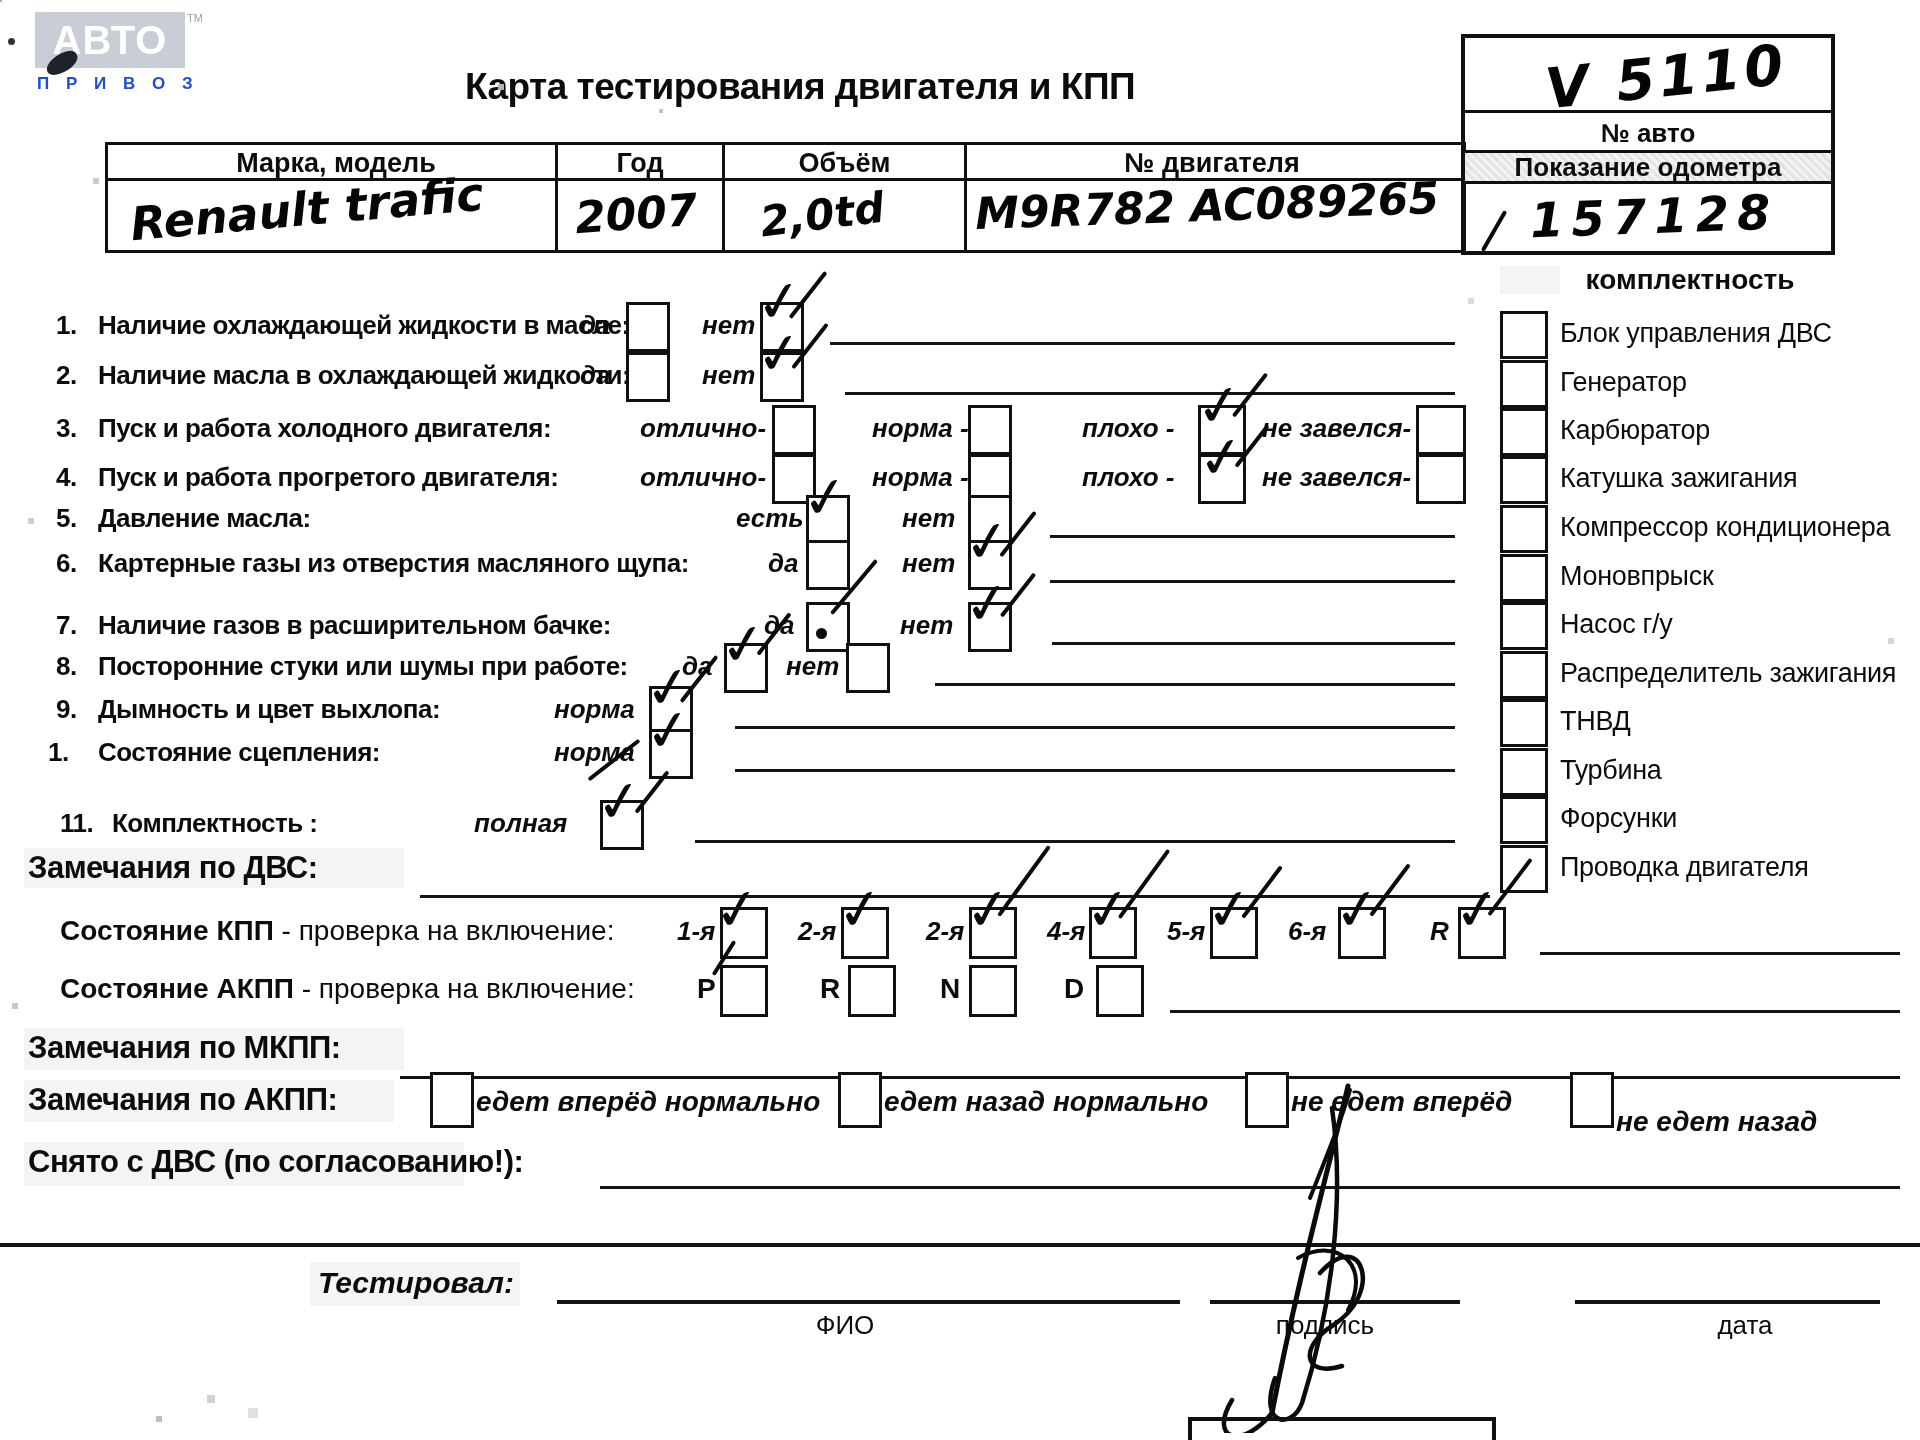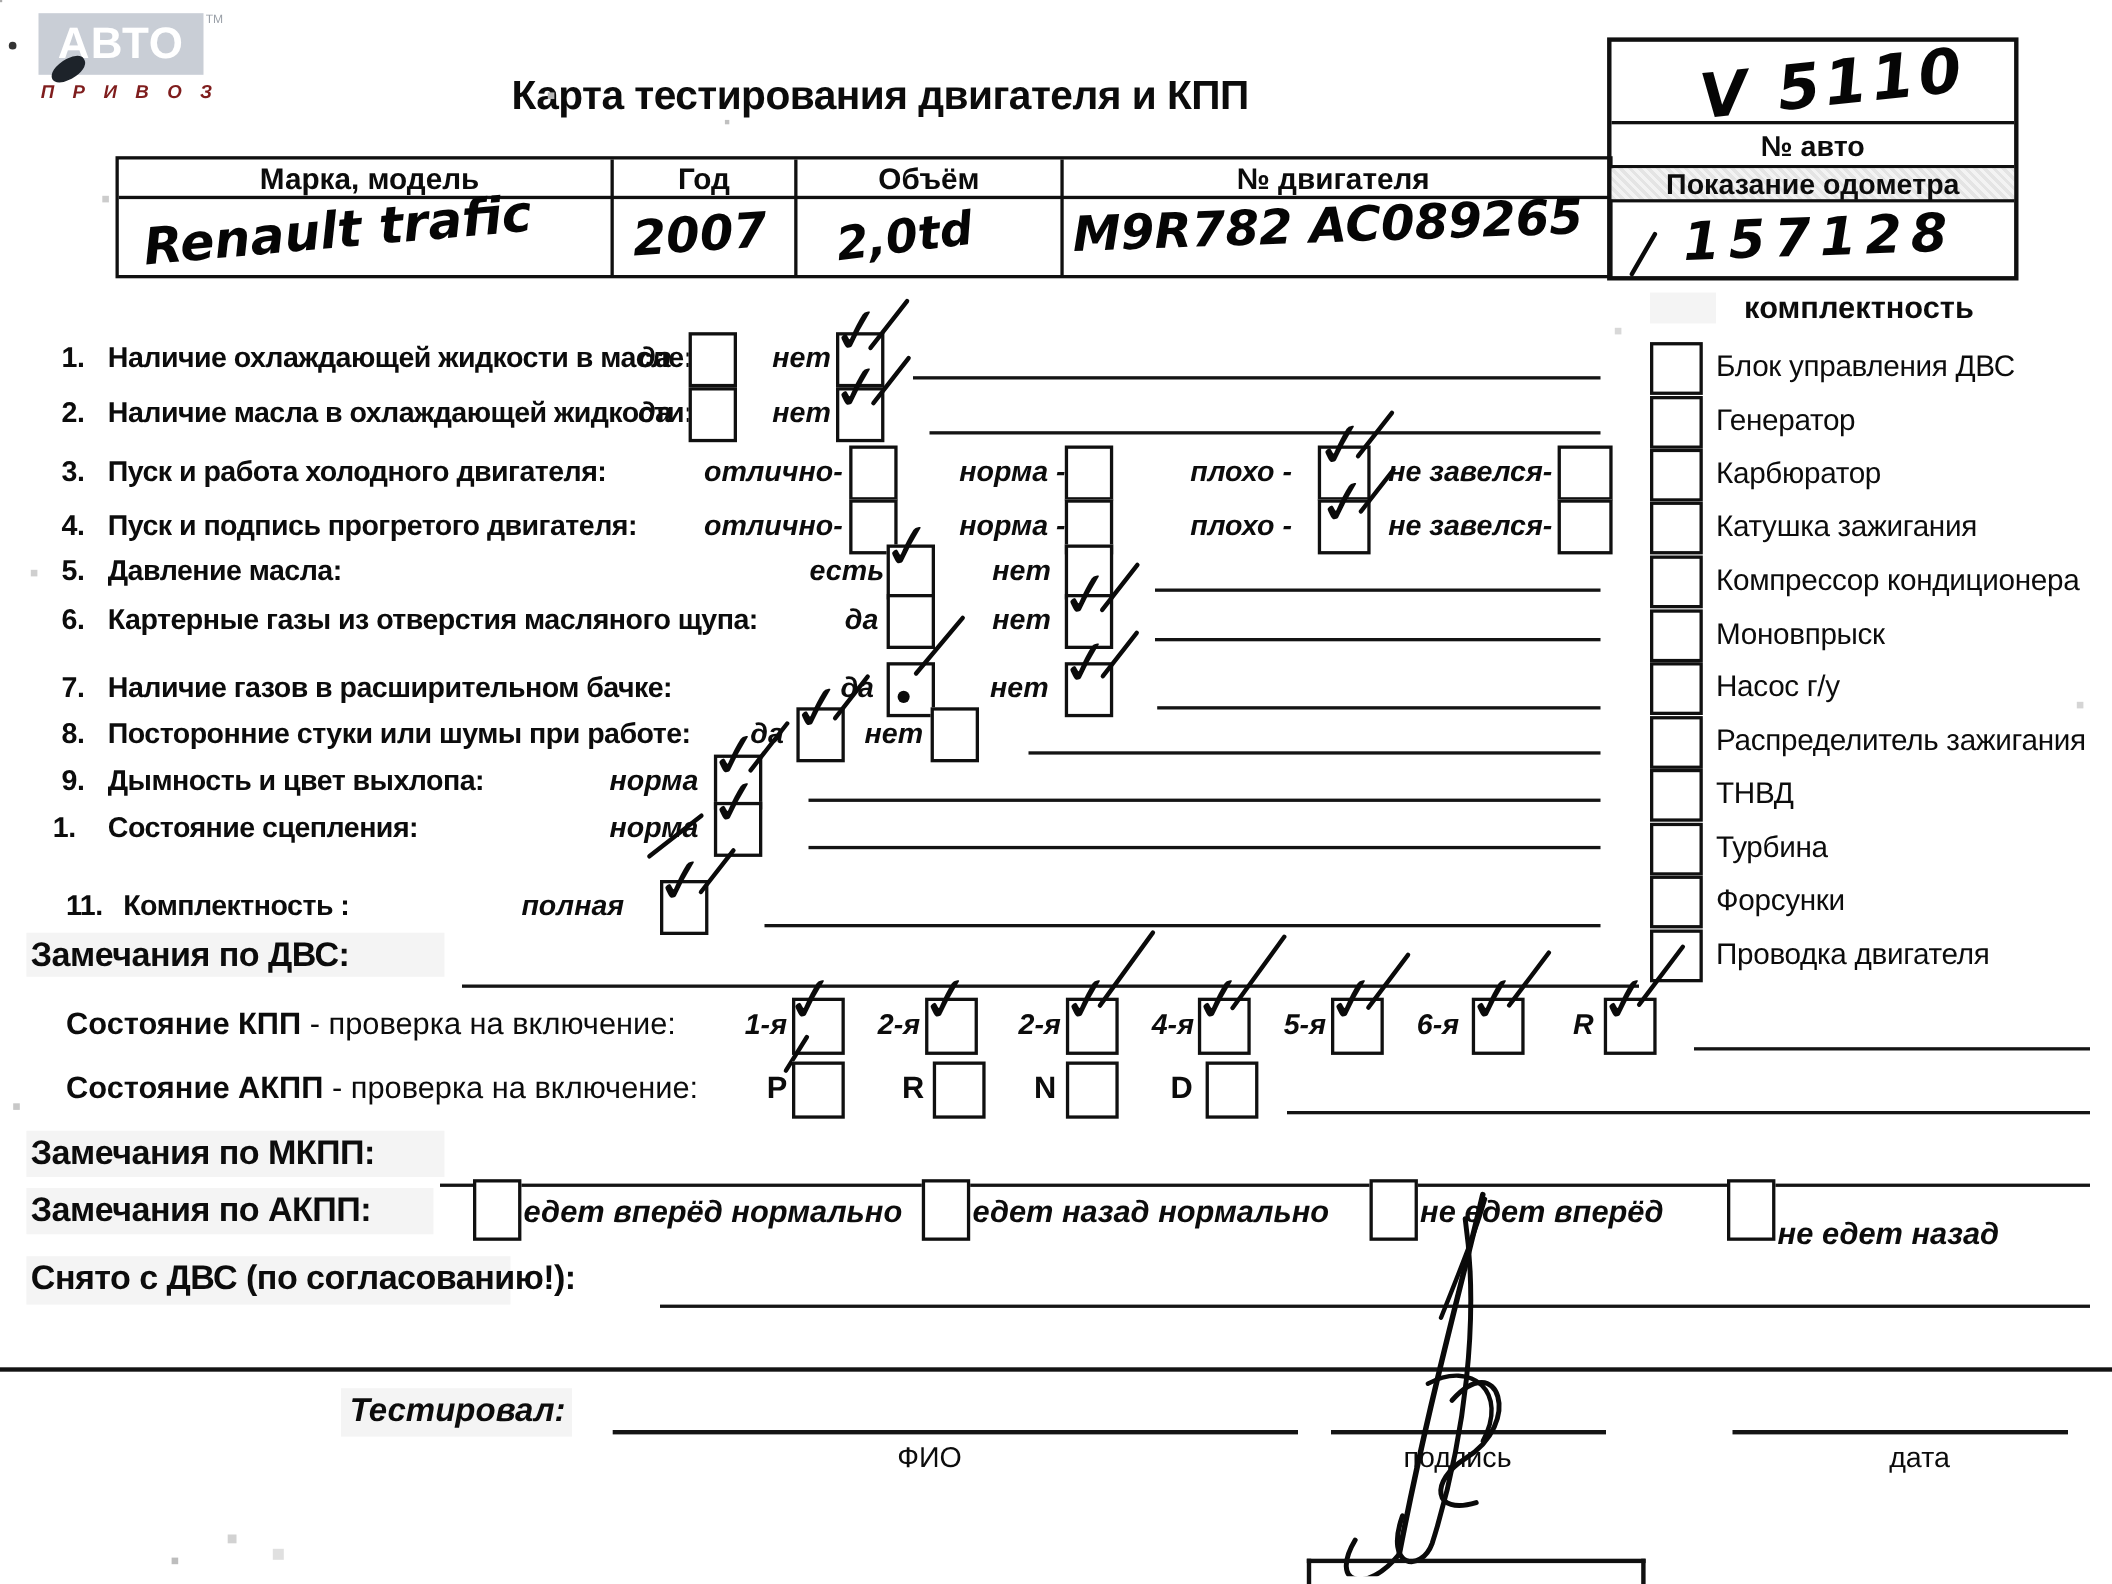--- a/index.html
+++ b/index.html
@@ -27,21 +27,21 @@
 </style>
 </head>
 <body>
 
 <div id="page">
 
   <div class="abs" style="left:35px;top:12px;width:160px;height:86px;">
     <div class="abs" style="left:0;top:0;width:150px;height:56px;background:#c9ced6;"></div>
     <div class="abs" style="left:8px;top:6px;width:134px;font-size:40px;font-weight:bold;color:#ffffff;letter-spacing:1px;text-align:center;">АВТО</div>
     <div class="abs" style="left:152px;top:0px;font-size:11px;color:#9aa0a8;">TM</div>
-    <div class="abs" style="left:2px;top:62px;font-size:17px;font-weight:bold;color:#7f1d1d;letter-spacing:6px;white-space:nowrap;font-style:italic;">П Р И В О З</div>
+    <div class="abs" style="left:2px;top:62px;font-size:17px;font-weight:bold;color:#1d4ed8;letter-spacing:6px;white-space:nowrap;">П Р И В О З</div>
     <div class="abs" style="left:10px;top:42px;width:34px;height:18px;background:#1d232a;border-radius:60% 40% 55% 45%;transform:rotate(-28deg);"></div>
   </div>
   <div class="abs" style="left:8px;top:38px;width:7px;height:7px;background:#333;border-radius:50%;"></div>
 
   <div class="abs" style="left:360px;top:66px;width:880px;text-align:center;font-size:37px;font-weight:bold;letter-spacing:-0.5px;">Карта тестирования двигателя  и КПП</div>
 
   <div class="abs" style="left:105px;top:142px;width:1355px;height:105px;border:3px solid #101010;">
     <div class="abs" style="left:447px;top:0;width:3px;height:100%;background:#101010;"></div>
     <div class="abs" style="left:614px;top:0;width:3px;height:100%;background:#101010;"></div>
     <div class="abs" style="left:856px;top:0;width:3px;height:100%;background:#101010;"></div>
@@ -123,21 +123,21 @@
   <div class="abs opt" style="left:872px;top:413px;">норма -</div>
   <div class="box" style="left:968px;top:405px;"></div>
   <div class="abs opt" style="left:1082px;top:413px;">плохо -</div>
   <div class="box" style="left:1198px;top:405px;width:42px;"></div>
   <div class="check" style="left:1196px;top:378px;">✓</div>
   <div class="tail" style="left:1248px;top:368px;height:54px;transform:rotate(38deg);"></div>
   <div class="abs opt" style="left:1262px;top:413px;">не завелся-</div>
   <div class="box" style="left:1416px;top:405px;width:44px;"></div>
 
   <div class="abs lbl" style="left:56px;top:462px;">4.</div>
-  <div class="abs lbl" style="left:98px;top:462px;">Пуск и подпись прогретого двигателя:</div>
+  <div class="abs lbl" style="left:98px;top:462px;">Пуск и работа прогретого двигателя:</div>
   <div class="abs opt" style="left:640px;top:462px;">отлично-</div>
   <div class="box" style="left:772px;top:454px;"></div>
   <div class="abs opt" style="left:872px;top:462px;">норма -</div>
   <div class="box" style="left:968px;top:454px;"></div>
   <div class="abs opt" style="left:1082px;top:462px;">плохо -</div>
   <div class="box" style="left:1198px;top:454px;width:42px;"></div>
   <div class="check" style="left:1198px;top:430px;">✓</div>
   <div class="tail" style="left:1250px;top:420px;height:52px;transform:rotate(38deg);"></div>
   <div class="abs opt" style="left:1262px;top:462px;">не завелся-</div>
   <div class="box" style="left:1416px;top:454px;width:44px;"></div>

